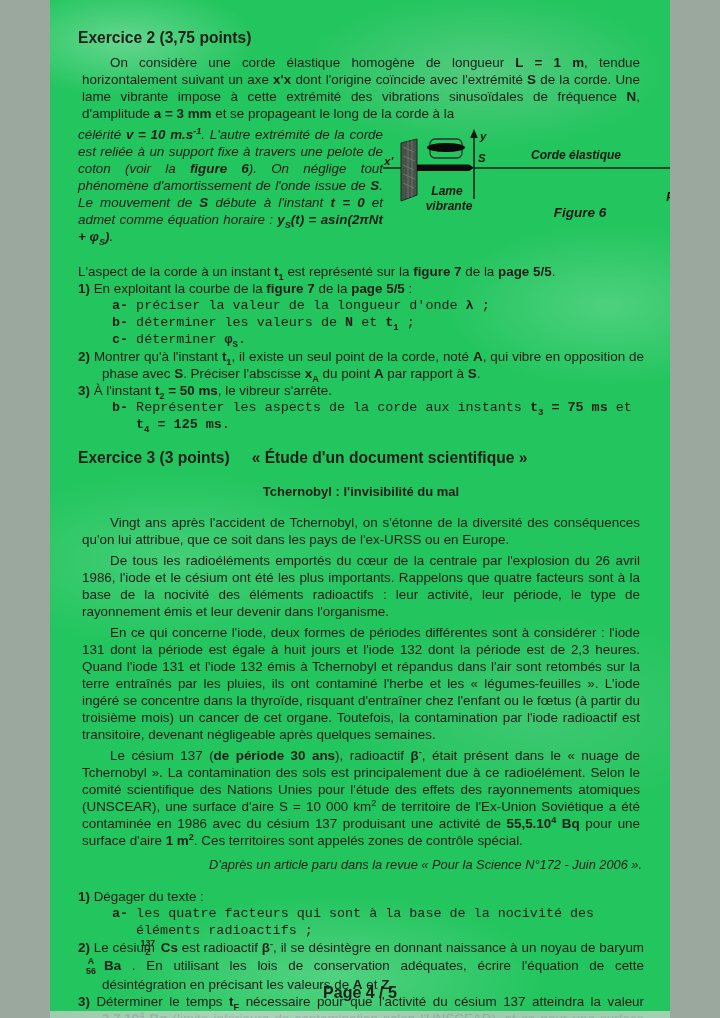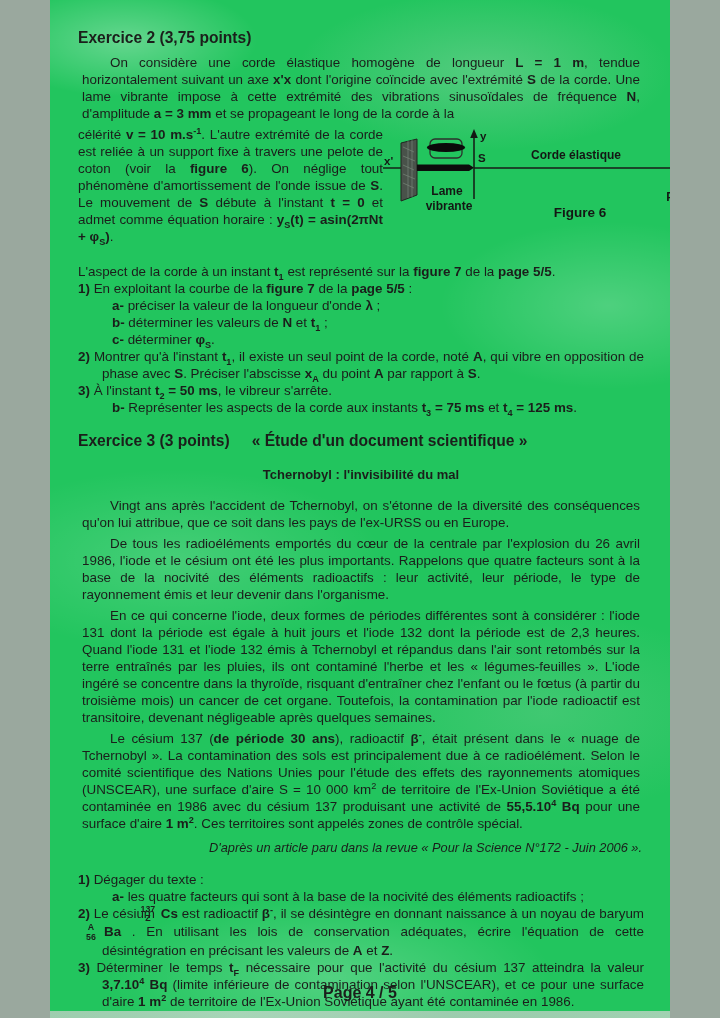--- a/index.html
+++ b/index.html
@@ -25,26 +25,26 @@
   }
   .content{
     position:relative;padding:25px 26px 0 28px;
     font-size:13.4px;line-height:17px;text-align:justify;
   }
   .ex-title{font-size:15.6px;font-weight:bold;margin:4px 0 8px 0;text-align:left;}
   .ex-title .quote{margin-left:22px;}
   .indent{text-indent:28px;margin:4px;}
   p{margin:0;}
   sub,sup{font-size:0.68em;line-height:0;}
-  .fig-row{display:flex;align-items:flex-start;}
+  .fig-row{display:flex;align-items:flex-start;font-style:italic;}
   .intro-side{width:305px;flex:none;text-align:justify;}
   .figure-box{width:361px;flex:none;margin-top:1px;}
   .aspect{margin-top:18px;}
   .q{padding-left:24px;text-indent:-24px;margin:0;}
-  .sq{margin-left:34px;padding-left:24px;text-indent:-24px;margin-top:0;text-align:left;}
+  .sq{margin-left:34px;padding-left:24px;text-indent:-24px;margin-top:0;text-align:left;font-family:Liberation Mono, monospace;}
   .subtitle{text-align:center;font-weight:bold;font-size:13px;margin:17px 0 14px 0;}
   .attribution{text-align:right;font-style:italic;font-size:12.8px;margin:7px 2px 15px 0;}
   .mt16{margin-top:16px;}
   .footer{
     position:absolute;left:0;right:0;bottom:16px;text-align:center;
     font-weight:bold;font-size:16px;
   }
   .nuc{display:inline-block;vertical-align:-0.32em;text-align:center;
        font-weight:bold;font-size:8.8px;line-height:1.05;margin:0 1px;}
   .nuc i{display:block;font-style:normal;}

